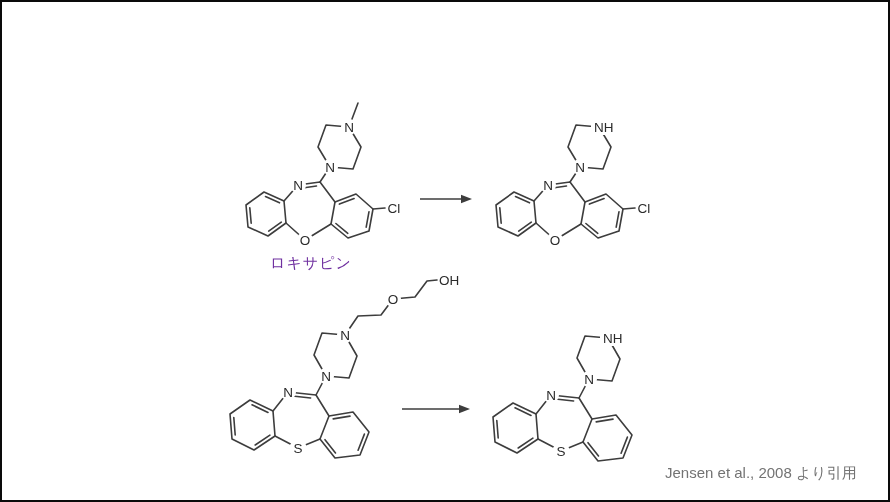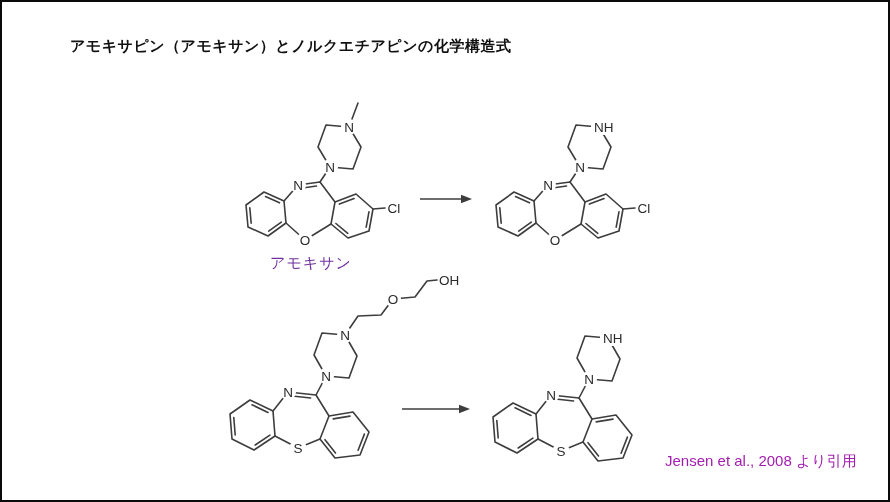--- a/index.html
+++ b/index.html
@@ -17,41 +17,40 @@
     font-size:15px;font-weight:bold;color:#111;
     letter-spacing:0.5px;white-space:nowrap;
   }
   .mol-label{
     position:absolute;
     transform:translateX(-50%);
     font-size:15px;color:#7030A0;
     letter-spacing:1px;white-space:nowrap;
   }
   .citation{
-    position:absolute;left:663px;top:450px;
-    font-size:15px;color:#a21caf;white-space:nowrap;
+    position:absolute;left:663px;top:462px;
+    font-size:15px;color:#737373;white-space:nowrap;
   }
   svg.canvas{position:absolute;left:0;top:0;}
   svg .bond{fill:none;stroke:#3d3d3d;stroke-width:1.6;stroke-linejoin:round;stroke-linecap:round;}
   svg .arrowline{stroke:#3d3d3d;stroke-width:1.4;}
   svg .arrowhead{fill:#3d3d3d;stroke:none;}
   svg .mask{fill:#ffffff;stroke:none;}
   svg text{
     font-family:"Liberation Sans","DejaVu Sans",sans-serif;
     font-size:13.5px;fill:#2b2b2b;
   }
   svg text.ctr{text-anchor:middle;}
   svg text.st{text-anchor:start;}
 </style>
 </head>
 <body>
 
 <div class="frame">
 
-  <div class="figure-title">アモキサピン（アモキサン）とノルクエチアピンの化学構造式</div>
 
   <svg class="canvas" width="890" height="502" viewBox="0 0 890 502">
 
     <g>
       <path class="bond" d="M316,145 L324,123 L347,125 L359,145 L351,167 L328,165 Z"></path>
       <path class="bond" d="M347,125 L356,101"></path>
       <path class="bond" d="M328,165 L318,180"></path>
       <path class="bond" d="M318,180 L333,200 L329,222 L303,238 L284,221 L282,199 L296,183 Z"></path>
       <path class="bond" d="M300.5,186 L314.5,184"></path>
       <path class="bond" d="M282,199 L262,190 L244,203 L246,225 L266,234 L284,221"></path>
@@ -136,17 +135,17 @@
     <g>
       <line class="arrowline" x1="418" y1="197" x2="459" y2="197"></line>
       <polygon class="arrowhead" points="459,192.8 470,197 459,201.2"></polygon>
     </g>
     <g>
       <line class="arrowline" x1="400" y1="407" x2="457" y2="407"></line>
       <polygon class="arrowhead" points="457,402.8 468,407 457,411.2"></polygon>
     </g>
   </svg>
 
-  <div class="mol-label" style="left:309px;top:252px;">アモキサン</div>
+  <div class="mol-label" style="left:309px;top:252px;">ロキサピン</div>
 
   <div class="citation">Jensen et al., 2008 より引用</div>
 
 </div>
 
 </body></html>

